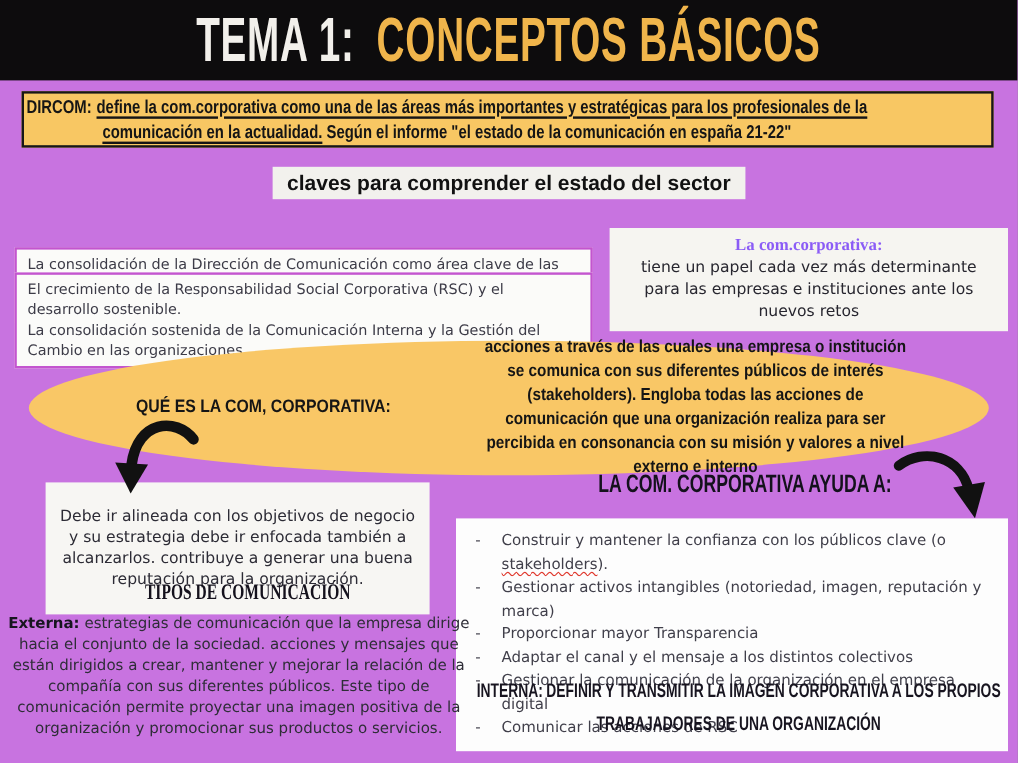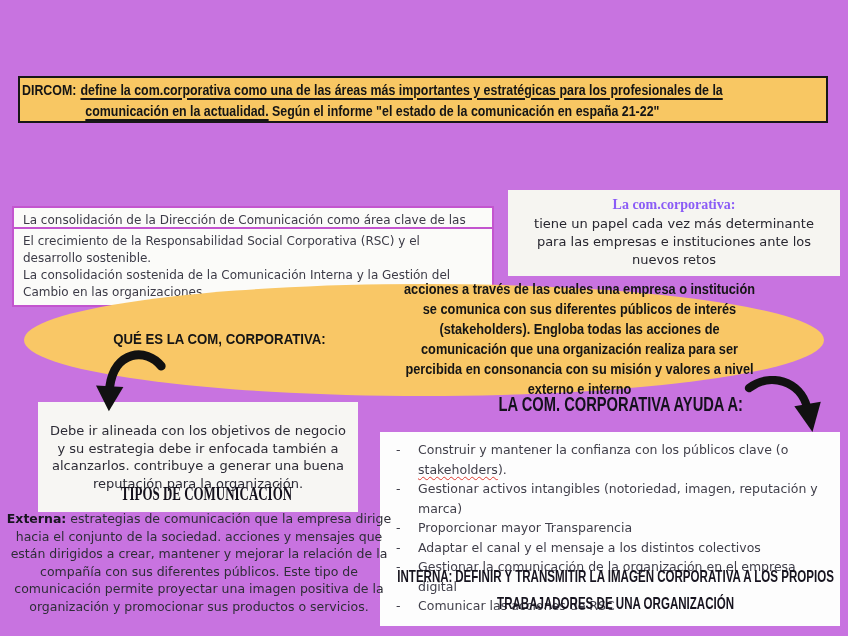--- a/index.html
+++ b/index.html
@@ -118,27 +118,34 @@
     font-family:"Liberation Sans", sans-serif; font-weight:700;
     font-size:16.5px; line-height:27px; color:#17141f;
   }
   .interna-label { margin-right:4px; }
 </style>
 </head>
 <body>
 
 <div id="page">
 
+  <div class="header">
+    <div class="title-wrap">
+      <span class="title-prefix">TEMA 1:</span>
+      <span class="title-main">CONCEPTOS BÁSICOS</span>
+    </div>
+  </div>
 
   <div class="dircom">
     <div class="dircom-text cond-block">
       <span class="dircom-label">DIRCOM:</span><span class="dircom-underline">define la com.corporativa como una de las áreas más importantes y estratégicas para los profesionales de la comunicación en la actualidad.</span><span> Según el informe "el estado de la comunicación en españa 21-22"</span>
     </div>
   </div>
 
+  <div class="claves">claves para comprender el estado del sector</div>
 
   <div class="sector-box sector-box1">
     <div>La consolidación de la Dirección de Comunicación como área clave de las organizaciones.</div>
     <div>La relevancia del área de comunicación online y social media.</div>
   </div>
 
   <div class="sector-box sector-box2">
     <div>El crecimiento de la Responsabilidad Social Corporativa (RSC) y el desarrollo sostenible.</div>
     <div>La consolidación sostenida de la Comunicación Interna y la Gestión del Cambio en las organizaciones.</div>
   </div>

